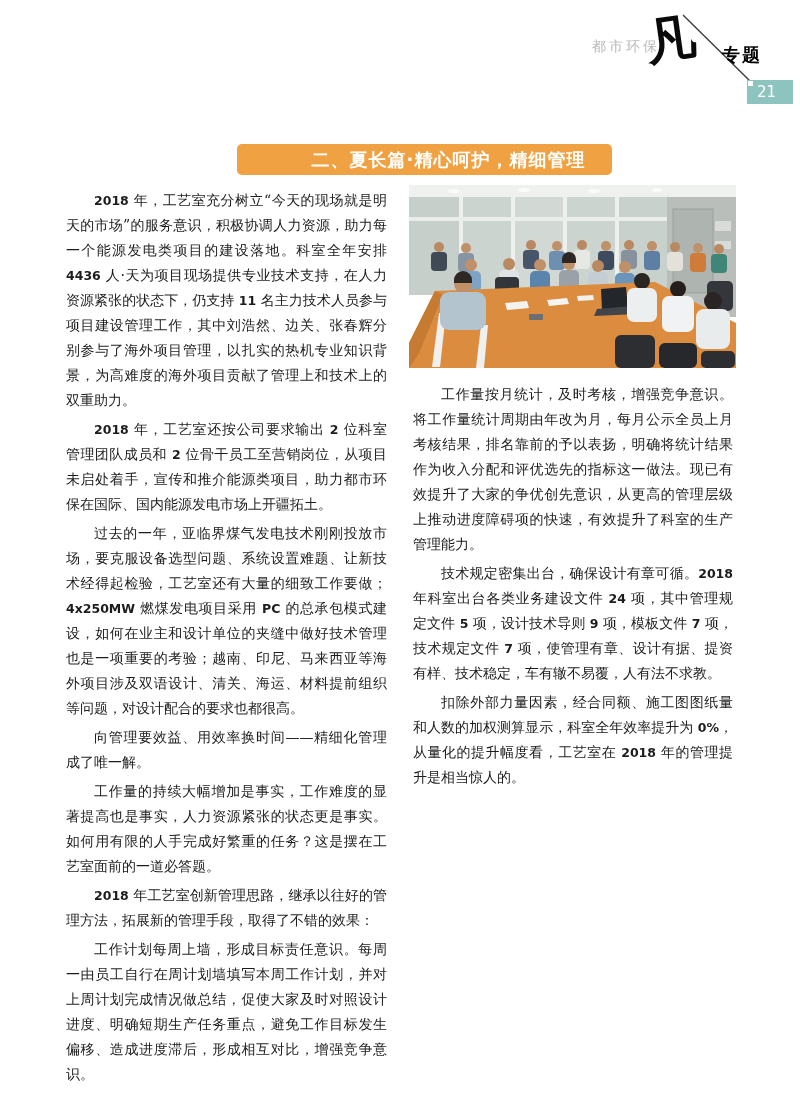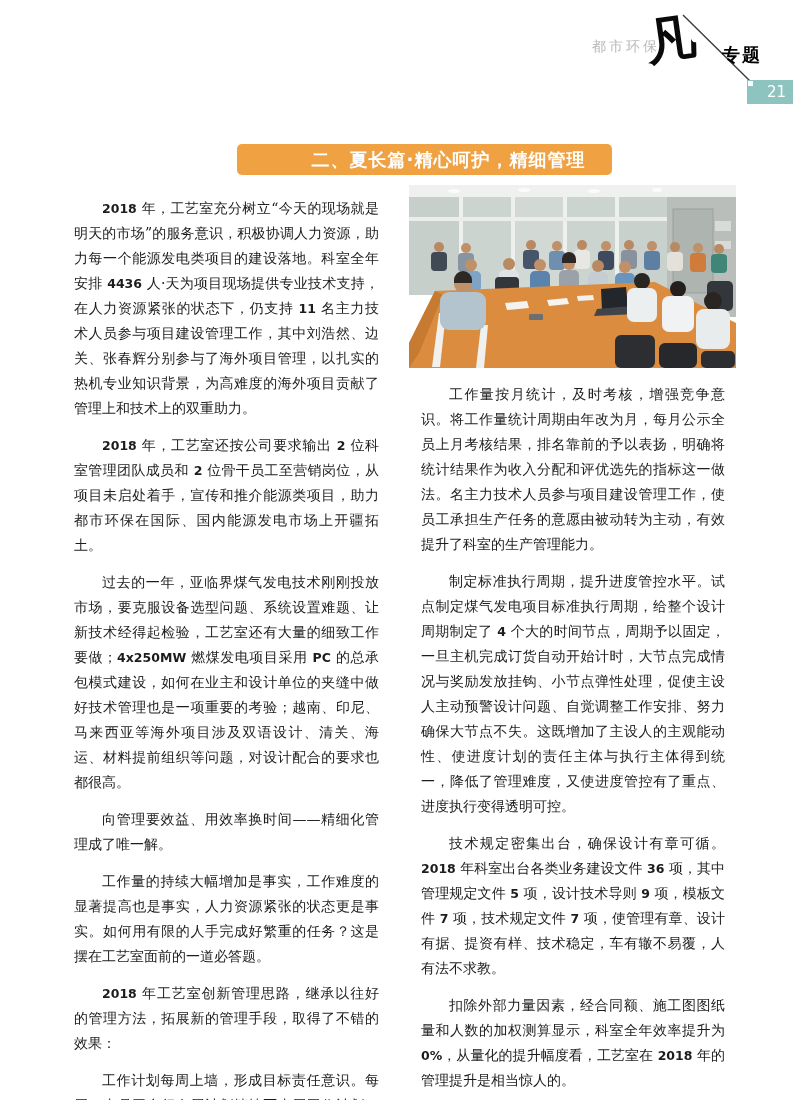--- a/index.html
+++ b/index.html
@@ -26,40 +26,40 @@
   .section-label{
     position:absolute;left:722px;top:14px;
     font-size:18px;font-weight:bold;color:#000;letter-spacing:2px;
     font-family:"DejaVu Sans","Liberation Sans",sans-serif;
     margin-top:17px;
   }
   .page-tab{
     position:absolute;left:747px;top:68px;width:46px;height:24px;
     background:#8EC4BF;color:#ffffff;
     font-family:"DejaVu Sans","Liberation Sans",sans-serif;
-    font-size:15px;line-height:24px;padding-left:20px;box-sizing:border-box;
+    font-size:15px;line-height:24px;padding-left:10px;box-sizing:border-box;
   }
   .page-tab .notch{position:absolute;left:1px;top:1px;width:5px;height:5px;background:#ffffff;}
 
   
   .banner{
     position:absolute;left:237px;top:132px;width:327px;height:31px;
     background:#F0A142;border-radius:5px;
     color:#ffffff;text-align:center;line-height:31px;
     font-size:18px;font-weight:bold;letter-spacing:1px;
     font-family:"DejaVu Sans","Liberation Sans",sans-serif;
     padding-left:48px;
   }
 
   
   .col{position:absolute;top:172px;}
   .col-left{left:62px;width:329px;}
   .col-right{left:409px;width:328px;}
   p.para{
-    margin:12px;font-size:14px;line-height:25px;color:#1c1c1c;
+    margin:4px;font-size:14px;line-height:25px;color:#1c1c1c;
     text-align:justify;text-indent:2em;
   }
   b.num{
     font-family:"DejaVu Sans","Liberation Sans",sans-serif;
     font-weight:700;font-size:12.5px;
   }
 
   
   .photo{width:327px;height:183px;margin:1px 0 14px 0;overflow:hidden;}
   .photo svg{display:block;}
@@ -187,19 +187,18 @@
         <circle cx="54" cy="99" r="9" fill="#c09069"></circle>
         <path d="M45,95 a9,9 0 0 1 18,0 l0,3 -18,0 z" fill="#2e2824"></path>
         <rect x="31" y="107" width="46" height="38" rx="9" fill="#b3c4ce"></rect>
 
         <rect x="206" y="150" width="40" height="33" rx="6" fill="#2c2e31"></rect>
         <rect x="250" y="158" width="38" height="25" rx="6" fill="#26282b"></rect>
         <rect x="292" y="166" width="34" height="17" rx="5" fill="#2c2e31"></rect>
       </svg>
     </div>
 
-    <p class="para">工作量按月统计，及时考核，增强竞争意识。将工作量统计周期由年改为月，每月公示全员上月考核结果，排名靠前的予以表扬，明确将统计结果作为收入分配和评优选先的指标这一做法。名主力技术人员参与项目建设管理工作，使员工承担生产任务的意愿由被动转为主动，有效提升了科室的生产管理能力。</p>
-    <p class="para">制定标准执行周期，提升进度管控水平。试点制定煤气发电项目标准执行周期，给整个设计周期制定了 <b class="num">4</b> 个大的时间节点，周期予以固定，一旦主机完成订货自动开始计时，大节点完成情况与奖励发放挂钩、小节点弹性处理，促使主设人主动预警设计问题、自觉调整工作安排、努力确保大节点不失。这既增加了主设人的主观能动性、使进度计划的责任主体与执行主体得到统一，降低了管理难度，又使进度管控有了重点、进度执行变得透明可控。</p>
-    <p class="para">技术规定密集出台，确保设计有章可循。<b class="num">2018</b> 年科室出台各类业务建设文件 <b class="num">36</b> 项，其中管理规定文件 <b class="num">5</b> 项，设计技术导则 <b class="num">9</b> 项，模板文件 <b class="num">7</b> 项，技术规定文件 <b class="num">7</b> 项，使管理有章、设计有据、提资有样、技术稳定，车有辙不易覆，人有法不求教。</p>
+    <p class="para">工作量按月统计，及时考核，增强竞争意识。将工作量统计周期由年改为月，每月公示全员上月考核结果，排名靠前的予以表扬，明确将统计结果作为收入分配和评优选先的指标这一做法。现已有效提升了大家的争优创先意识，从更高的管理层级上推动进度障碍项的快速，有效提升了科室的生产管理能力。</p>
+    <p class="para">技术规定密集出台，确保设计有章可循。<b class="num">2018</b> 年科室出台各类业务建设文件 <b class="num">24</b> 项，其中管理规定文件 <b class="num">5</b> 项，设计技术导则 <b class="num">9</b> 项，模板文件 <b class="num">7</b> 项，技术规定文件 <b class="num">7</b> 项，使管理有章、设计有据、提资有样、技术稳定，车有辙不易覆，人有法不求教。</p>
     <p class="para">扣除外部力量因素，经合同额、施工图图纸量和人数的加权测算显示，科室全年效率提升为 <b class="num">0%</b>，从量化的提升幅度看，工艺室在 <b class="num">2018</b> 年的管理提升是相当惊人的。</p>
   </div>
 
 </div>
 
 </body></html>

